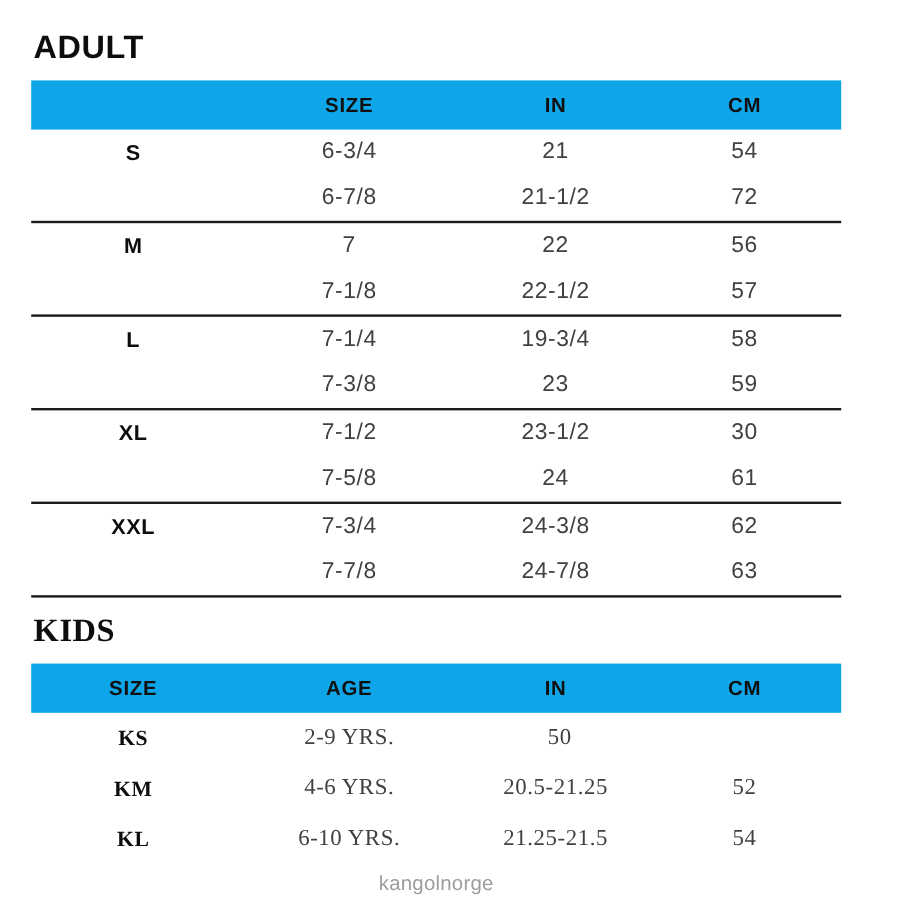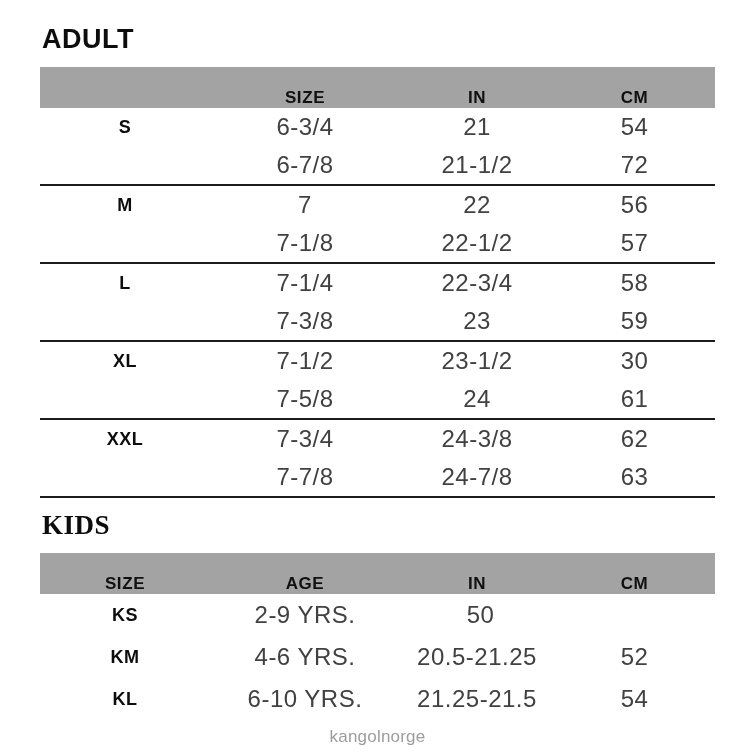--- a/index.html
+++ b/index.html
@@ -6,51 +6,52 @@
     margin: 0;
     padding: 0;
     background: #ffffff;
     font-family: "Liberation Sans", sans-serif;
   }
   .page {
     width: 754px;
     height: 754px;
     background: #ffffff;
     box-sizing: border-box;
-    padding: 26px 39px 0 40px;
+    padding: 26px 39px 0 26px;
     overflow: hidden;
   }
   .section-title {
     font-size: 27px;
     font-weight: 800;
     color: #0d0d0d;
     letter-spacing: 0.5px;
     line-height: 1;
     margin: 0 0 14px 2px;
   }
   .kids-title {
     margin-top: 14px;
     font-family: Liberation Serif, serif;
   }
   .table {
     width: 675px;
   }
   .band {
     display: flex;
-    align-items: flex-end;
+    align-items: center;
     height: 41px;
-    background: #a3a3a3;
+    background: #0ea5e9;
   }
   .row {
     display: flex;
     align-items: center;
     height: 38px;
   }
   .kids-row {
     height: 42px;
+    font-family: Liberation Serif, serif;
   }
   .cell {
     text-align: center;
     box-sizing: border-box;
   }
   .c1 { width: 170px; }
   .c2 { width: 190px; }
   .c3 { width: 154px; }
   .c4 { width: 161px; }
   .hdr {
@@ -60,21 +61,21 @@
     letter-spacing: 0.6px;
   }
   .lbl {
     font-weight: 700;
     font-size: 18px;
     color: #0d0d0d;
     letter-spacing: 0.5px;
   }
   .val {
     font-weight: 400;
-    font-size: 24px;
+    font-size: 19px;
     color: #414141;
     letter-spacing: 0.5px;
   }
   .group {
     border-bottom: 2px solid #1c1c1c;
   }
   .footer {
     width: 675px;
     text-align: center;
     margin-top: 7px;
@@ -125,21 +126,21 @@
         <div class="cell c2 val">7-1/8</div>
         <div class="cell c3 val">22-1/2</div>
         <div class="cell c4 val">57</div>
       </div>
     </div>
 
     <div class="group">
       <div class="row">
         <div class="cell c1 lbl">L</div>
         <div class="cell c2 val">7-1/4</div>
-        <div class="cell c3 val">22-3/4</div>
+        <div class="cell c3 val">19-3/4</div>
         <div class="cell c4 val">58</div>
       </div>
       <div class="row">
         <div class="cell c1"></div>
         <div class="cell c2 val">7-3/8</div>
         <div class="cell c3 val">23</div>
         <div class="cell c4 val">59</div>
       </div>
     </div>
 

